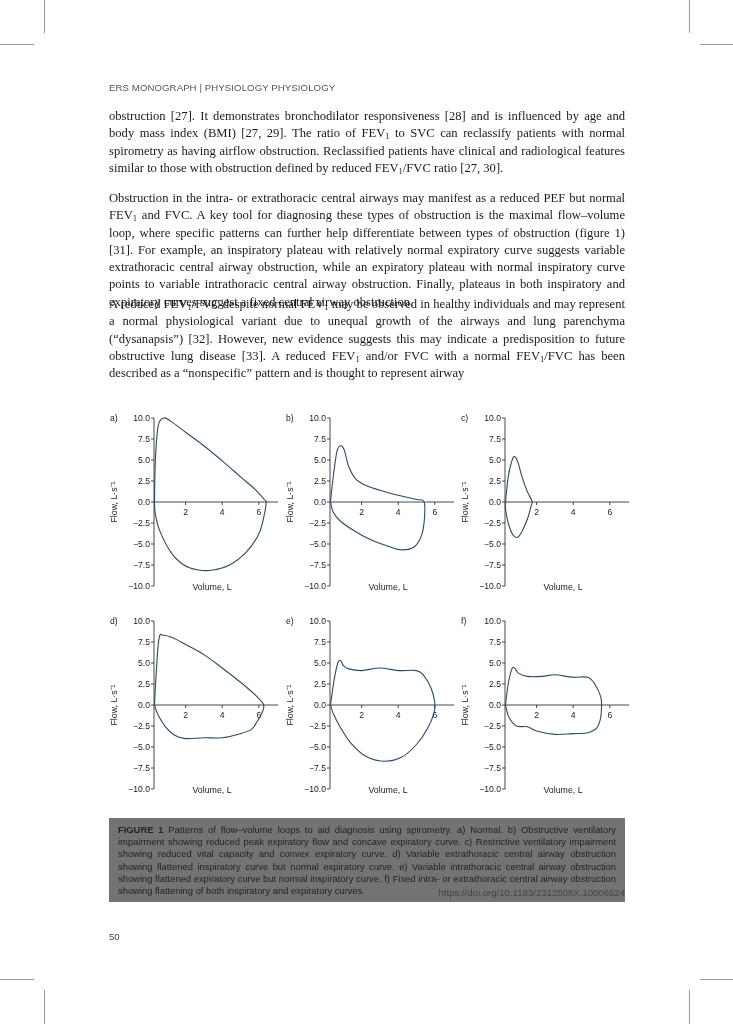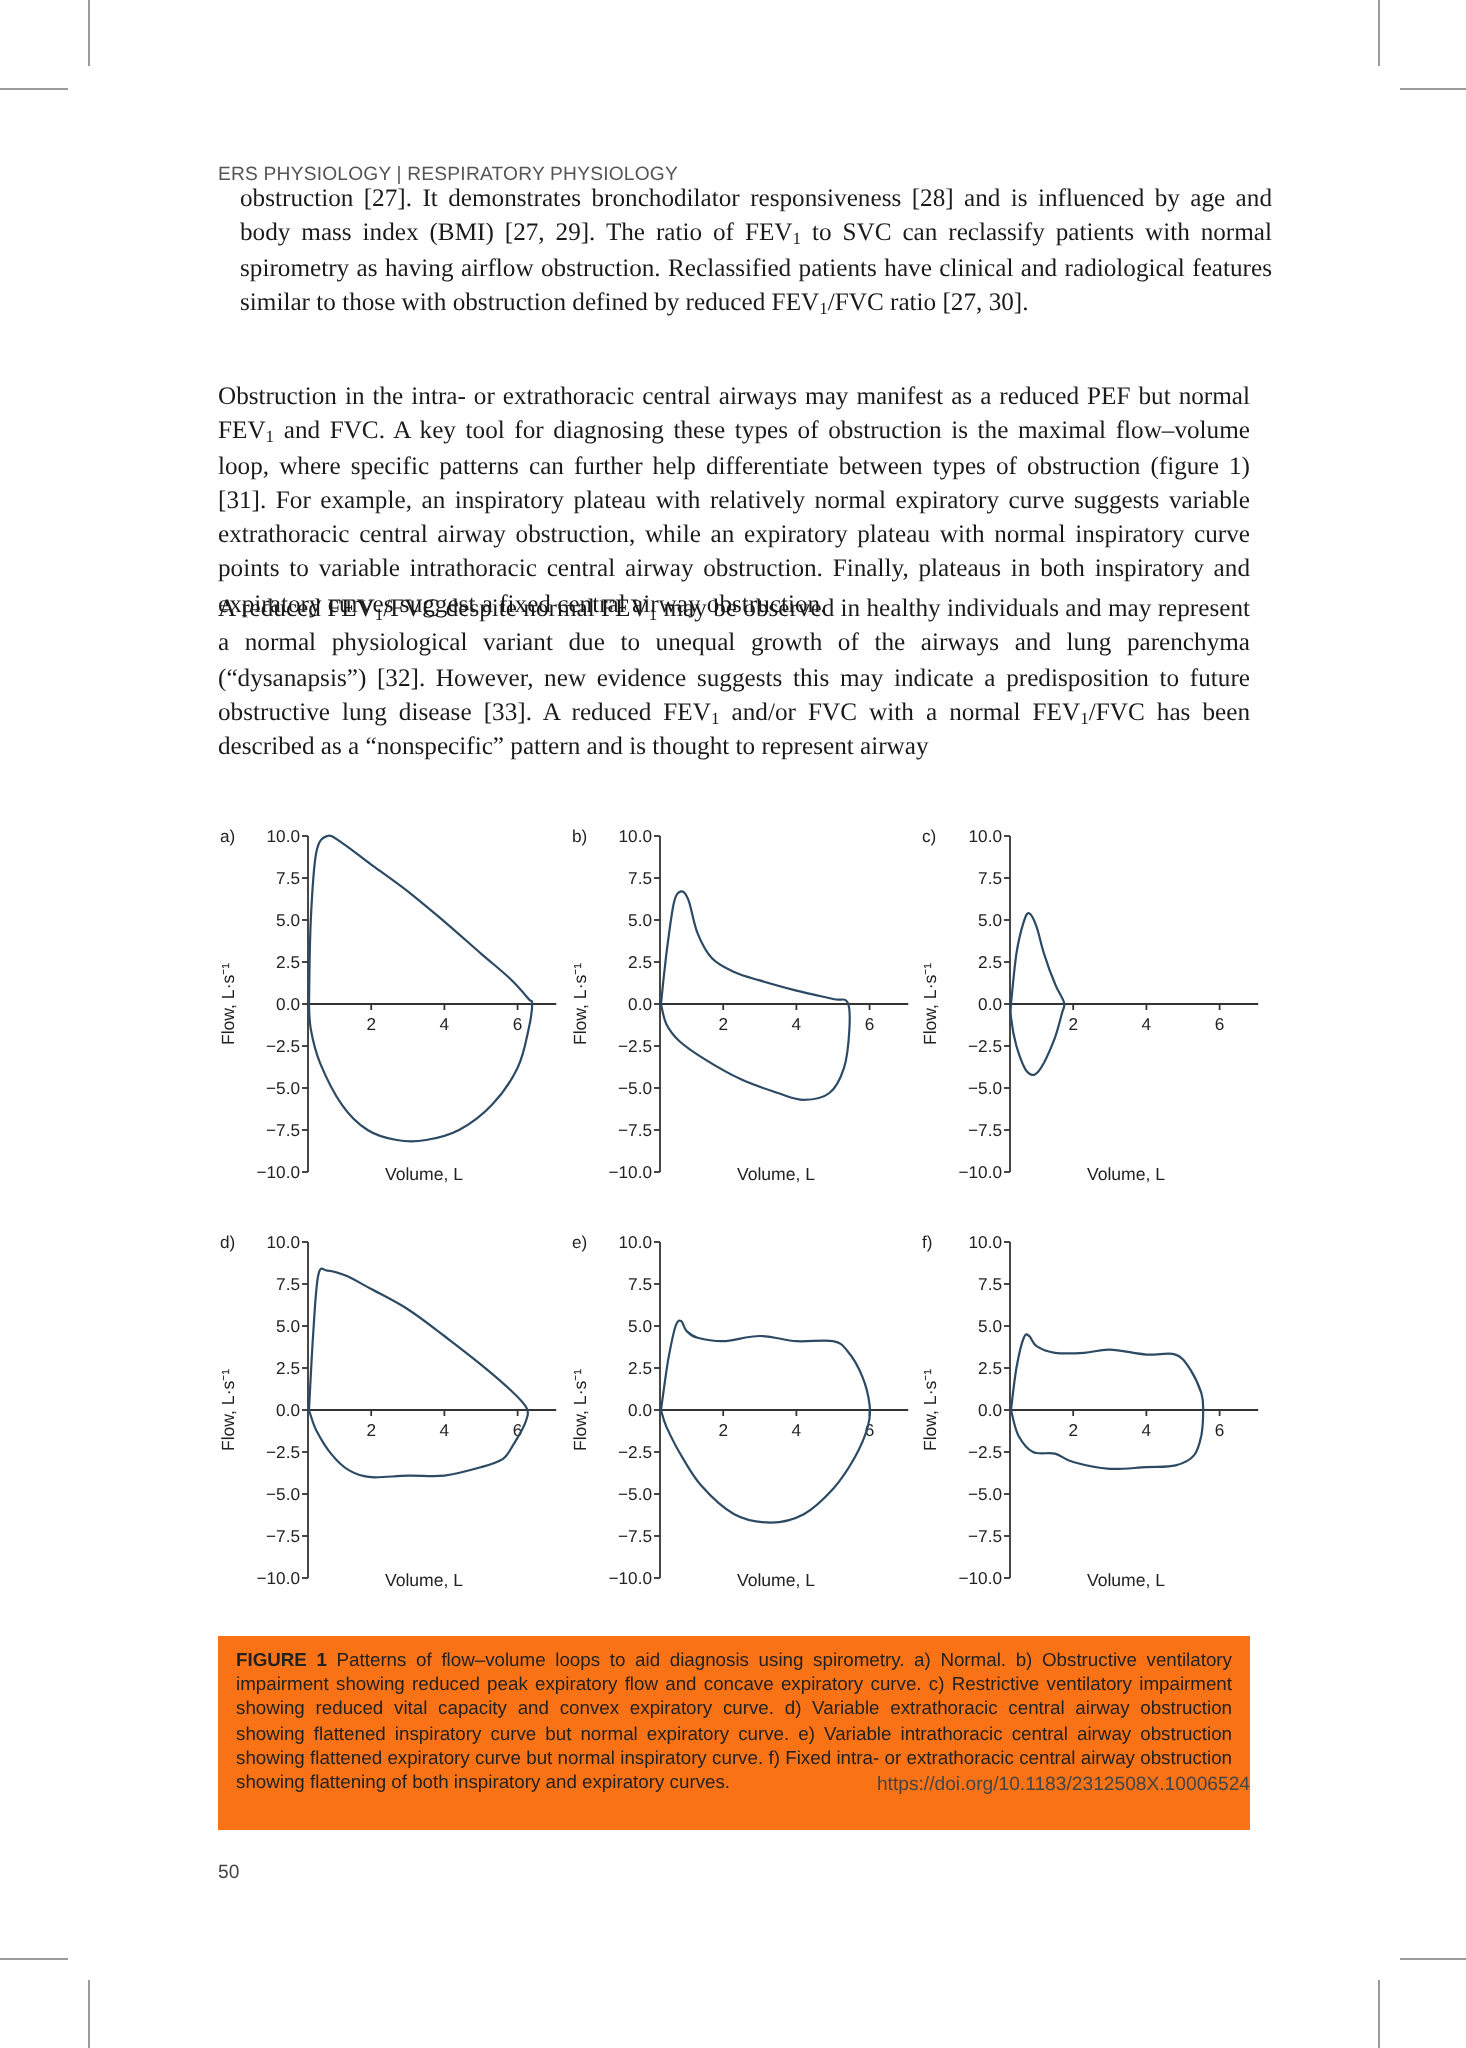--- a/index.html
+++ b/index.html
@@ -9,30 +9,30 @@
     position: absolute; left: 109px; top: 82px;
     font-family: "Liberation Sans", sans-serif; font-size: 9.6px; color: #555;
     letter-spacing: 0.1px;
   }
   .body-text {
     position: absolute; left: 109px; width: 516px;
     font-family: "Liberation Serif", serif; font-size: 12.6px; line-height: 17.3px;
     color: #1a1a1a; text-align: justify; margin: 0;
   }
   .body-text sub { font-size: 8.5px; vertical-align: -2px; line-height: 0; }
-  #para1 { top: 91px; margin-left: 11px; }
+  #para1 { top: 108px; }
   #para2 { top: 190px; }
   #para3 { top: 296px; }
   .figure-wrap { position: absolute; left: 100px; top: 405px; width: 530px; height: 400px; }
   .panel { position: absolute; width: 180px; height: 195px; }
   .panel svg { width: 180px; height: 195px; display: block; overflow: visible; }
   .panel text { font-family: "Liberation Sans", sans-serif; fill: #222; }
   .caption-box {
-    position: absolute; left: 109px; top: 818px; width: 516px; height: 97px;
-    background: #f97316;
+    position: absolute; left: 109px; top: 818px; width: 516px; height: 84px;
+    background: #737373;
   }
   .caption {
     position: absolute; left: 9px; top: 6px; width: 498px;
     font-family: "Liberation Sans", sans-serif; font-size: 9.4px; line-height: 12.2px;
     color: #222; text-align: justify; margin: 0;
   }
   .caption b { font-weight: bold; }
   .footer-page {
     position: absolute; left: 109px; top: 931px;
     font-family: "Liberation Sans", sans-serif; font-size: 9.6px; color: #444;
@@ -47,21 +47,21 @@
 
 <div class="crop" style="left:44px;top:0;width:1px;height:33px;"></div>
 <div class="crop" style="left:0;top:44px;width:34px;height:1px;"></div>
 <div class="crop" style="left:689px;top:0;width:1px;height:33px;"></div>
 <div class="crop" style="left:700px;top:44px;width:33px;height:1px;"></div>
 <div class="crop" style="left:0;top:979px;width:34px;height:1px;"></div>
 <div class="crop" style="left:44px;top:990px;width:1px;height:34px;"></div>
 <div class="crop" style="left:700px;top:979px;width:33px;height:1px;"></div>
 <div class="crop" style="left:689px;top:990px;width:1px;height:34px;"></div>
 
-<div class="running-head">ERS PHYSIOLOGY | RESPIRATORY PHYSIOLOGY</div>
+<div class="running-head">ERS MONOGRAPH | PHYSIOLOGY PHYSIOLOGY</div>
 
 <p class="body-text" id="para1">obstruction [27]. It demonstrates bronchodilator responsiveness [28] and is influenced by age and body mass index (BMI) [27, 29]. The ratio of FEV<sub>1</sub> to SVC can reclassify patients with normal spirometry as having airflow obstruction. Reclassified patients have clinical and radiological features similar to those with obstruction defined by reduced FEV<sub>1</sub>/FVC ratio [27, 30].</p>
 <p class="body-text" id="para2">Obstruction in the intra- or extrathoracic central airways may manifest as a reduced PEF but normal FEV<sub>1</sub> and FVC. A key tool for diagnosing these types of obstruction is the maximal flow–volume loop, where specific patterns can further help differentiate between types of obstruction (figure 1) [31]. For example, an inspiratory plateau with relatively normal expiratory curve suggests variable extrathoracic central airway obstruction, while an expiratory plateau with normal inspiratory curve points to variable intrathoracic central airway obstruction. Finally, plateaus in both inspiratory and expiratory curves suggest a fixed central airway obstruction.</p>
 <p class="body-text" id="para3">A reduced FEV<sub>1</sub>/FVC despite normal FEV<sub>1</sub> may be observed in healthy individuals and may represent a normal physiological variant due to unequal growth of the airways and lung parenchyma (“dysanapsis”) [32]. However, new evidence suggests this may indicate a predisposition to future obstructive lung disease [33]. A reduced FEV<sub>1</sub> and/or FVC with a normal FEV<sub>1</sub>/FVC has been described as a “nonspecific” pattern and is thought to represent airway</p>
 
 <div class="figure-wrap">
   <div class="panel" style="left:0;top:0;">
       <svg viewBox="0 0 180 195">
         <line x1="54" y1="13" x2="54" y2="181" stroke="#333" stroke-width="0.9"></line>
         <line x1="54" y1="97" x2="178.1" y2="97" stroke="#333" stroke-width="0.9"></line>

